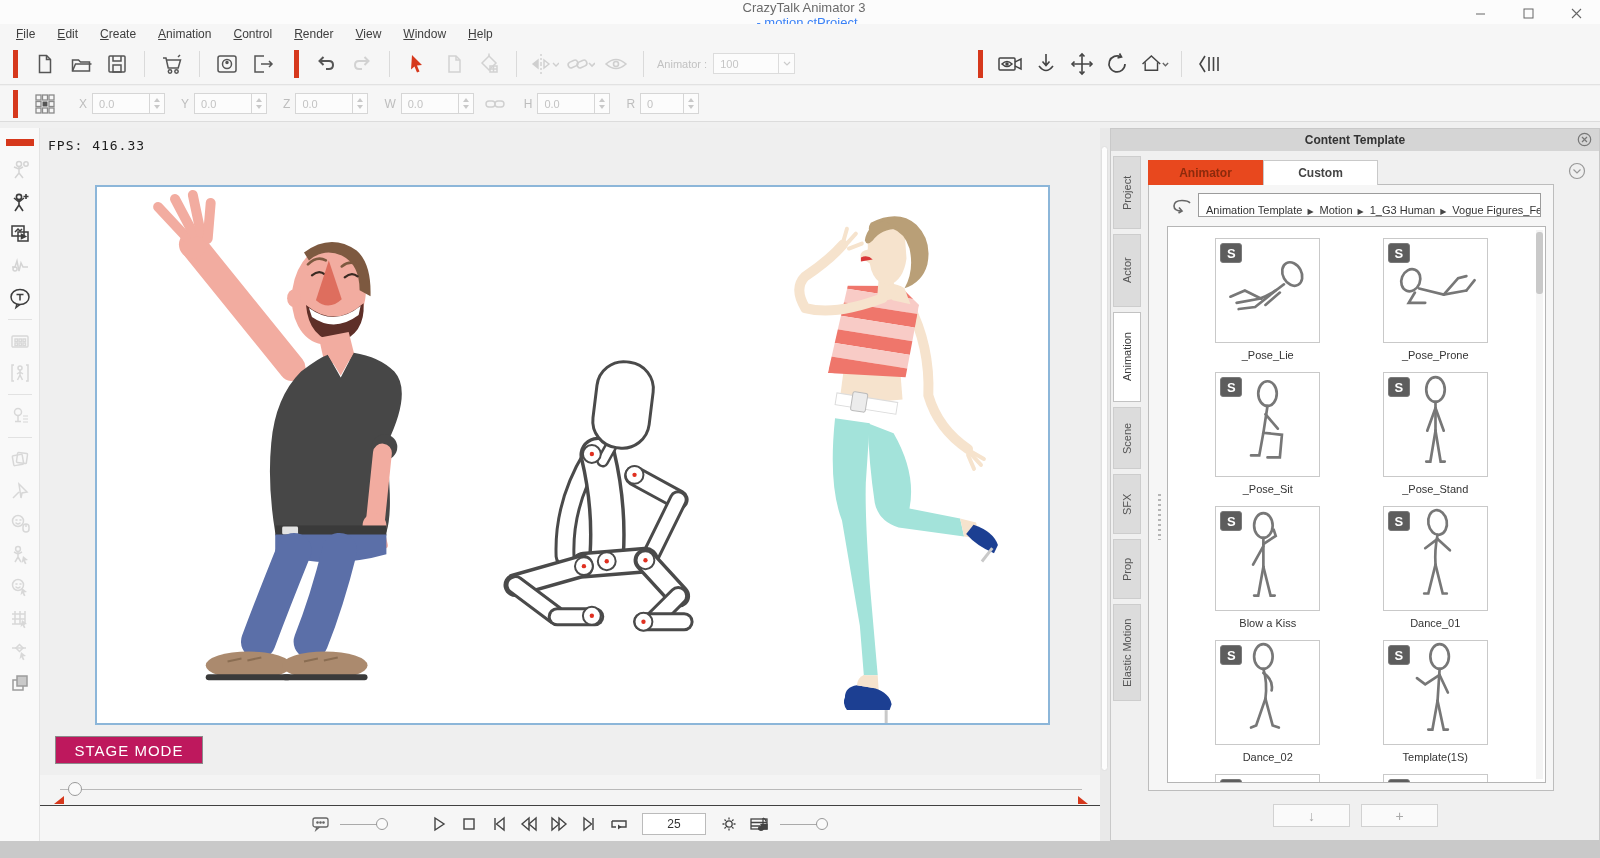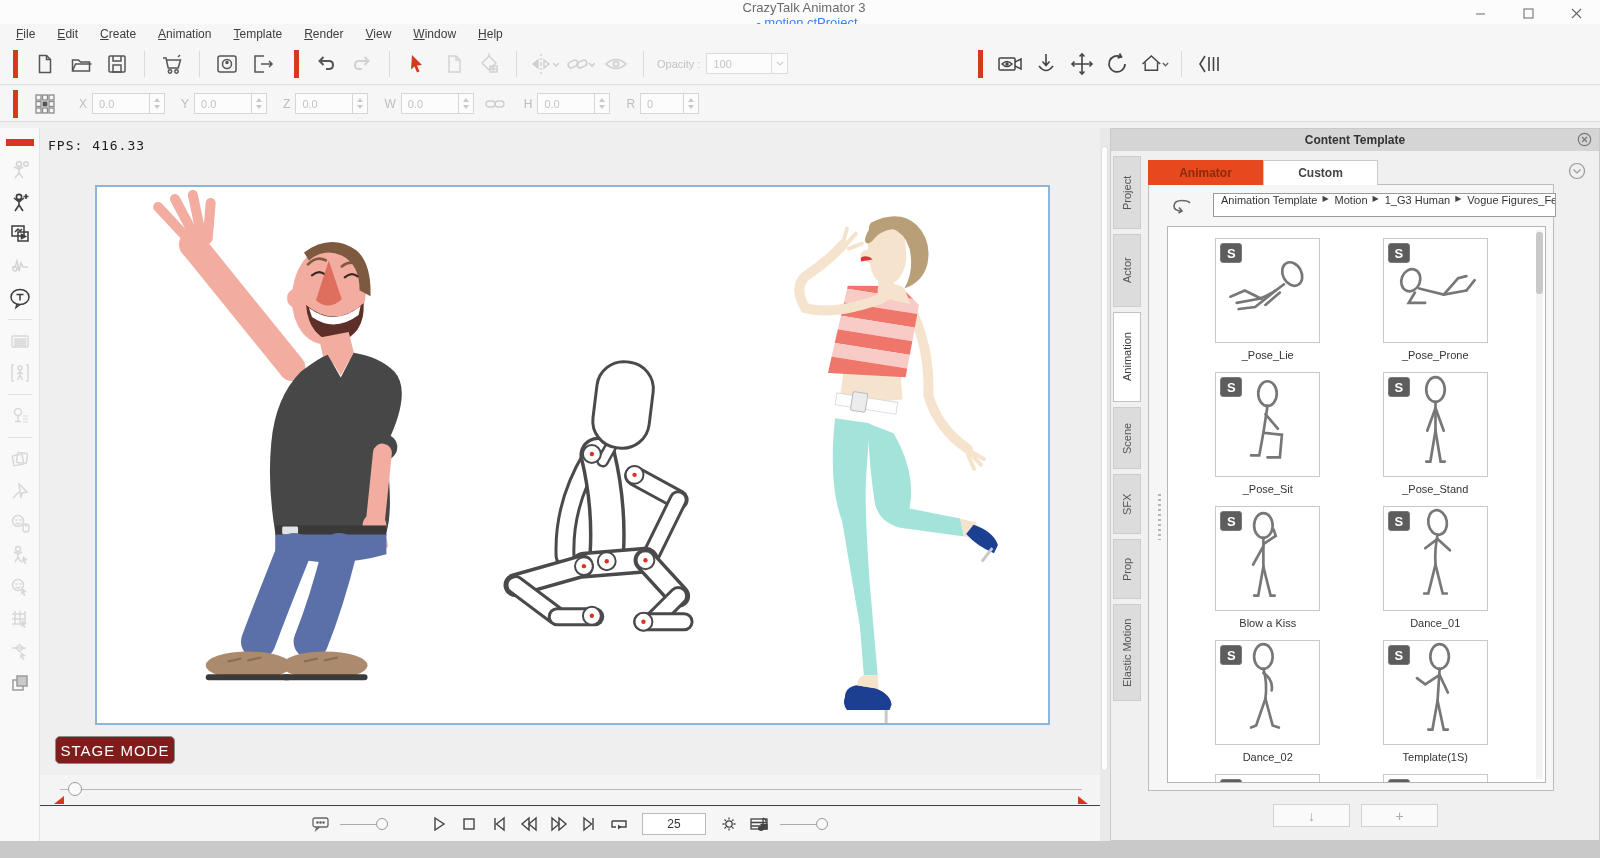--- a/index.html
+++ b/index.html
@@ -42,21 +42,21 @@
   
   .sidebar { position:absolute; left:0; top:128px; width:40px; height:713px; background:#f9f9f9; border-right:1px solid #e3e3e3; display:flex; flex-direction:column; align-items:center; }
   .red-indicator { width:28px; height:7px; background:#d6381c; margin:11px 0 8px; }
   .sb-btn { width:26px; height:26px; display:flex; align-items:center; justify-content:center; margin:3px 0; }
   .sb-div { width:24px; height:1px; background:#e2e2e2; margin:5px 0; }
 
   
   .workspace { position:absolute; left:40px; top:128px; width:1060px; height:647px; background:#efefef; }
   .fps { position:absolute; left:8px; top:10px; font-family:"DejaVu Sans Mono",monospace; font-size:13px; color:#1d1d1d; letter-spacing:1px; }
   .stage { position:absolute; left:55px; top:57px; width:955px; height:540px; background:#fff; border:2px solid #8cb6d9; }
-  .stage-mode-btn { position:absolute; left:15px; top:608px; width:120px; height:28px; background:#7f1d1d; border:1px solid #8b8b8b; border-radius:5px; color:#fff; font-size:15px; letter-spacing:1px; display:flex; align-items:center; justify-content:center; }
+  .stage-mode-btn { position:absolute; left:15px; top:608px; width:148px; height:28px; background:#be185d; border:1px solid #8b8b8b; border-radius:0; color:#fff; font-size:15px; letter-spacing:1px; display:flex; align-items:center; justify-content:center; }
 
   .timeline { position:absolute; left:40px; top:775px; width:1060px; height:30px; background:#f4f4f4; }
   .tl-track { position:absolute; left:20px; right:18px; top:14px; height:1px; background:#b9b9b9; }
   .tl-knob { position:absolute; left:28px; top:7px; width:14px; height:14px; border:1.5px solid #9a9a9a; border-radius:50%; background:#fafafa; }
   .tl-mark-l { position:absolute; left:14px; top:21px; width:10px; height:8px; background:#d6381c; clip-path:polygon(0 100%, 100% 100%, 100% 0); }
   .tl-mark-r { position:absolute; right:12px; top:21px; width:10px; height:8px; background:#d6381c; clip-path:polygon(0 0, 0 100%, 100% 100%); }
 
   .playbar { position:absolute; left:40px; top:805px; width:1060px; height:36px; background:#f6f6f6; border-top:1px solid #404040; }
   .pb-group { position:absolute; top:0; height:36px; display:flex; align-items:center; gap:8px; }
   .pb-btn { width:22px; height:22px; display:flex; align-items:center; justify-content:center; }
@@ -80,21 +80,21 @@
 
   .content-box { position:absolute; left:37px; top:55px; width:406px; height:607px; background:#f6f6f6; border:1px solid #bdbdbd; }
 
   .cm-tabs { position:absolute; left:37px; top:31px; display:flex; }
   .cm-tab { width:115px; height:25px; display:flex; align-items:center; justify-content:center; font-size:12px; font-weight:bold; }
   .cm-tab.active { background:#e8481e; color:#8c2a0c; }
   .cm-tab.inactive { background:#fff; border:1px solid #c9c9c9; border-bottom:none; color:#444; }
   .cm-collapse { position:absolute; right:13px; top:33px; }
 
   .crumb-back { position:absolute; left:60px; top:70px; }
-  .crumb-box { position:absolute; left:102px; top:64px; width:343px; height:24px; border:1px solid #9c9c9c; background:#fff; display:flex; align-items:flex-start; padding:0 7px; font-size:11px; color:#333; white-space:nowrap; overflow:hidden; }
+  .crumb-box { position:absolute; left:87px; top:64px; width:343px; height:24px; border:1px solid #9c9c9c; background:#fff; display:flex; align-items:flex-end; padding:0 7px; font-size:11px; color:#333; white-space:nowrap; overflow:hidden; }
   .crumb-seg { margin-right:5px; }
   .crumb-sep { font-size:8px; color:#444; margin-right:6px; }
 
   .cm-grid { position:absolute; left:56px; top:97px; width:379px; height:557px; background:#fff; border:1px solid #b5b5b5; overflow:hidden; }
   .cm-grid-inner { display:grid; grid-template-columns:1fr 1fr; padding:11px 26px 0 16px; row-gap:10px; }
   .cm-item { display:flex; flex-direction:column; align-items:center; height:124px; }
   .thumb { width:105px; height:105px; background:#fff; border:1px solid #c9c9c9; position:relative; }
   .badge { position:absolute; left:4px; top:4px; width:22px; height:20px; background:#5d5d5d; border:1px solid #7a7a7a; border-radius:3px; color:#fff; font-weight:bold; font-size:13px; display:flex; align-items:center; justify-content:center; }
   .item-label { margin-top:6px; font-size:11px; color:#333; }
   .pose { position:absolute; left:0; top:0; }
@@ -137,21 +137,21 @@
         </svg>
       </div>
   </div>
 </div>
 
 <div class="menubar">
   <span class="menu-item">File</span>
   <span class="menu-item">Edit</span>
   <span class="menu-item">Create</span>
   <span class="menu-item">Animation</span>
-  <span class="menu-item">Template</span>
+  <span class="menu-item">Control</span>
   <span class="menu-item">Render</span>
   <span class="menu-item">View</span>
   <span class="menu-item">Window</span>
   <span class="menu-item">Help</span>
 </div>
 
 <div class="toolbar">
   <div class="tb-red"></div>
   <div class="tb-btn">
       <svg width="24" height="24" viewBox="0 0 24 24" fill="none" stroke="#555" stroke-width="1.5">
@@ -243,21 +243,21 @@
         <path d="M24 12 l3 3 3-3"></path>
       </svg>
     </div>
   <div class="tb-btn">
       <svg width="26" height="26" viewBox="0 0 26 26" fill="none" stroke="#cfcfcf" stroke-width="1.6">
         <path d="M3 13 q10 -9 20 0 q-10 9 -20 0 z"></path>
         <circle cx="13" cy="13" r="2.5"></circle>
       </svg>
     </div>
   <div class="tb-sep"></div>
-  <span class="op-label">Opacity :</span>
+  <span class="op-label">Animator :</span>
   <div class="op-field">100</div>
   <div class="op-drop">
       <svg width="8" height="6" viewBox="0 0 8 6">
         <path d="M1 1 l3 3 3-3" stroke="#ccc" stroke-width="1.2" fill="none"></path>
       </svg>
     </div>
 
   <div class="right-tools">
     <div class="tb-red"></div>
     <div class="tb-btn">

